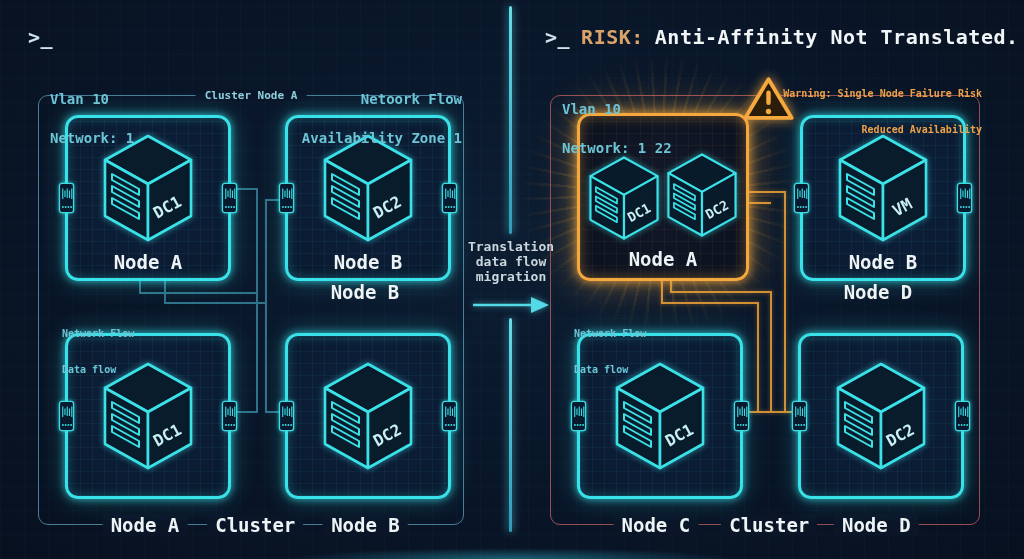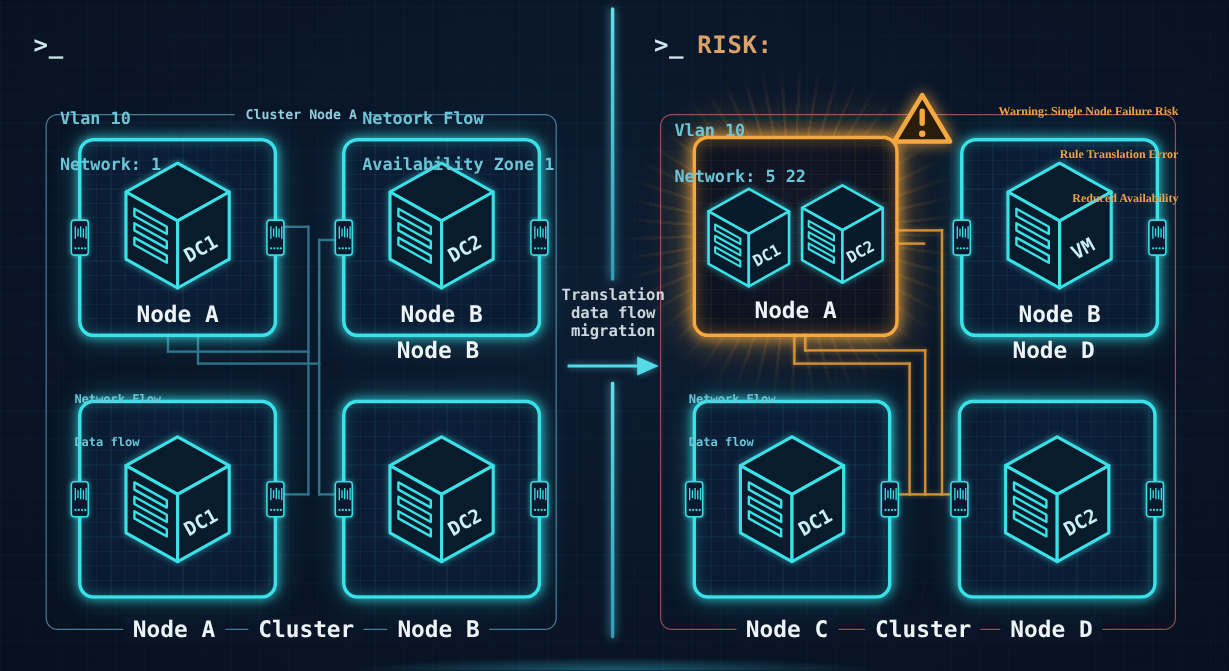--- a/index.html
+++ b/index.html
@@ -8,22 +8,22 @@
     background:
       repeating-linear-gradient(90deg, rgba(46,130,160,.045) 0 1px, transparent 1px 24px),
       repeating-linear-gradient(0deg, rgba(46,130,160,.045) 0 1px, transparent 1px 24px),
       radial-gradient(ellipse at 50% 42%, #0d1d32 0%, #091527 60%, #07101f 100%);}
   .title{position:absolute;display:flex;gap:11px;font-size:20px;font-weight:bold;letter-spacing:.5px;white-space:nowrap;}
   .t-prompt{color:#cfe6ec;}
   .t-key-cyan{color:#5fcbdf;}
   .t-key-orange{color:#d9a268;}
   .t-rest{color:#f1f5f7;}
   .meta{position:absolute;font-size:14px;line-height:13px;font-weight:bold;color:#6cc5d6;white-space:pre;}
-  .meta.r{text-align:left;}
-  .warn-meta{position:absolute;font-size:10px;line-height:12px;font-weight:bold;color:#eea148;text-align:right;white-space:pre;font-family:Liberation Serif, serif;}
+  .meta.r{text-align:right;}
+  .warn-meta{position:absolute;font-size:10px;line-height:12px;font-weight:bold;color:#eea148;text-align:right;white-space:pre;}
   .outer{position:absolute;border:1px solid;border-radius:10px;}
   .outer.cyanb{border-color:rgba(96,160,190,.75);}
   .outer.redb{border-color:rgba(176,88,92,.85);}
   .cluster-top{position:absolute;top:-7px;left:50%;transform:translateX(-50%);background:#0a1628;padding:0 9px;font-size:11px;font-weight:bold;color:#8fcedd;white-space:nowrap;}
   .blabel{position:absolute;bottom:-12px;transform:translateX(-50%);background:#0a1628;padding:0 8px;font-size:19px;font-weight:bold;color:#eef4f6;white-space:nowrap;}
   .nbox{position:absolute;border:3px solid #38e2e8;border-radius:13px;
     background:
       repeating-linear-gradient(0deg, rgba(64,210,226,.06) 0 1px, transparent 1px 12px),
       repeating-linear-gradient(90deg, rgba(64,210,226,.06) 0 1px, transparent 1px 12px),
       radial-gradient(circle at 50% 45%, #0e2340 0%, #0a1a30 78%);
@@ -401,34 +401,34 @@
   <div class="meta" style="left:50px;top:67px">
     <div>Vlan 10</div>
     <div>Network: 1</div>
   </div>
   <div class="meta r" style="right:562px;top:67px">
     <div>Netoork Flow</div>
     <div>Availability Zone 1</div>
   </div>
   <div class="meta" style="left:562px;top:77px">
     <div>Vlan 10</div>
-    <div>Network: 5 22</div>
+    <div>Network: 1 22</div>
   </div>
   <div class="warn-meta" style="right:42px;top:64px">
     <div>Warning: Single Node Failure Risk</div>
-    <div>Rule Translation Error</div>
     <div>Reduced Availability</div>
   </div>
 
   <div class="title" style="left:28px;top:25px">
     <span class="t-prompt">&gt;_</span>
   </div>
   <div class="title" style="left:545px;top:25px">
     <span class="t-prompt">&gt;_</span>
     <span class="t-key-orange">RISK:</span>
+    <span class="t-rest">Anti-Affinity Not Translated.</span>
   </div>
 
   <div class="divider" style="top:6px;height:228px"></div>
   <div class="divider" style="top:318px;height:214px"></div>
   <div class="caption">
     <div>Translation</div>
     <div>data flow</div>
     <div>migration</div>
   </div>
   <svg class="arrow" viewBox="0 0 80 20">

